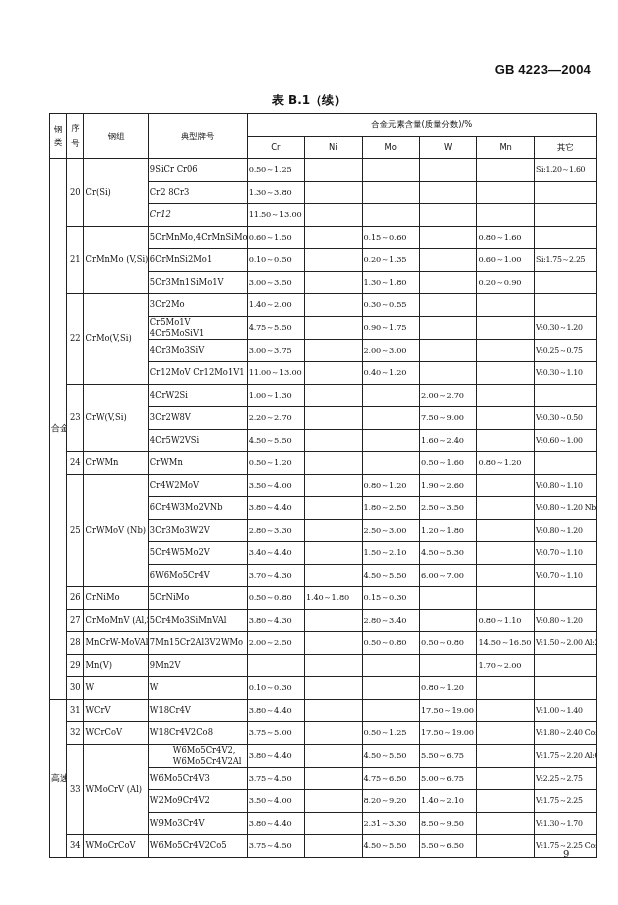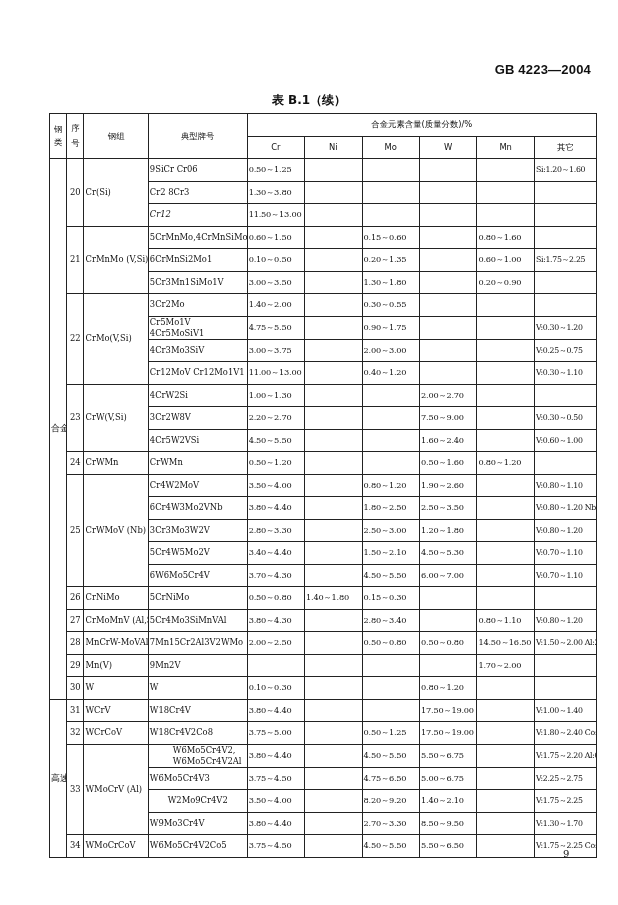--- a/index.html
+++ b/index.html
@@ -333,33 +333,33 @@
       <tr>
         <td class="num" style="white-space: normal;">W6Mo5Cr4V3</td>
         <td class="val">3.75～4.50</td>
         <td class="val"></td>
         <td class="val">4.75～6.50</td>
         <td class="val">5.00～6.75</td>
         <td class="val"></td>
         <td class="oth">V:2.25～2.75</td>
       </tr>
       <tr>
-        <td class="num" style="white-space: normal; text-align: center;">W2Mo9Cr4V2</td>
+        <td class="num" style="white-space: normal;">W2Mo9Cr4V2</td>
         <td class="val">3.50～4.00</td>
         <td class="val"></td>
         <td class="val">8.20～9.20</td>
         <td class="val">1.40～2.10</td>
         <td class="val"></td>
         <td class="oth">V:1.75～2.25</td>
       </tr>
       <tr>
         <td class="num" style="white-space: normal;">W9Mo3Cr4V</td>
         <td class="val">3.80～4.40</td>
         <td class="val"></td>
-        <td class="val">2.70～3.30</td>
+        <td class="val">2.31～3.30</td>
         <td class="val">8.50～9.50</td>
         <td class="val"></td>
         <td class="oth">V:1.30～1.70</td>
       </tr>
       <tr>
         <td class="seq" rowspan="1">34</td>
         <td class="grp" rowspan="1">WMoCrCoV</td>
         <td class="num tall" style="white-space: normal;">W6Mo5Cr4V2Co5</td>
         <td class="val">3.75～4.50</td>
         <td class="val"></td>

